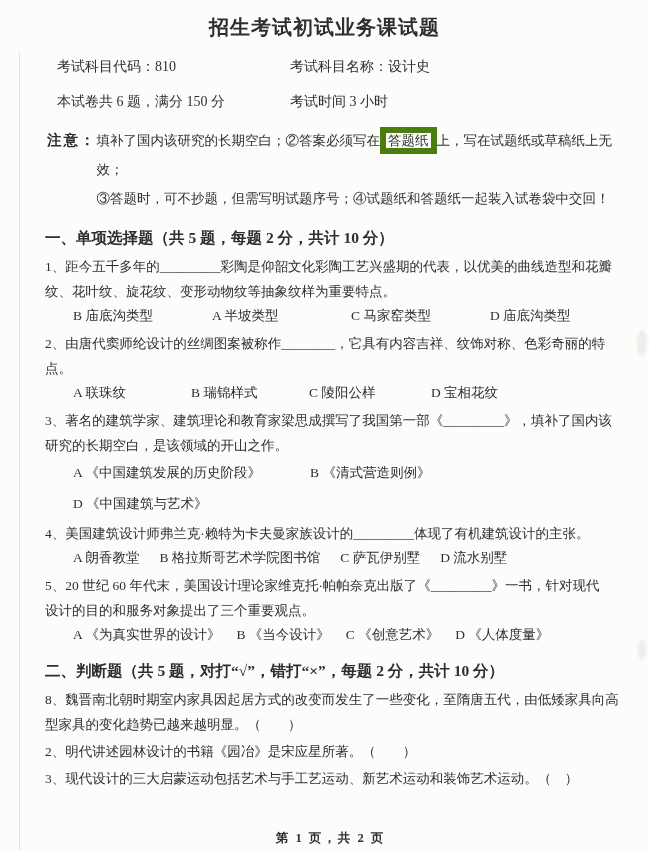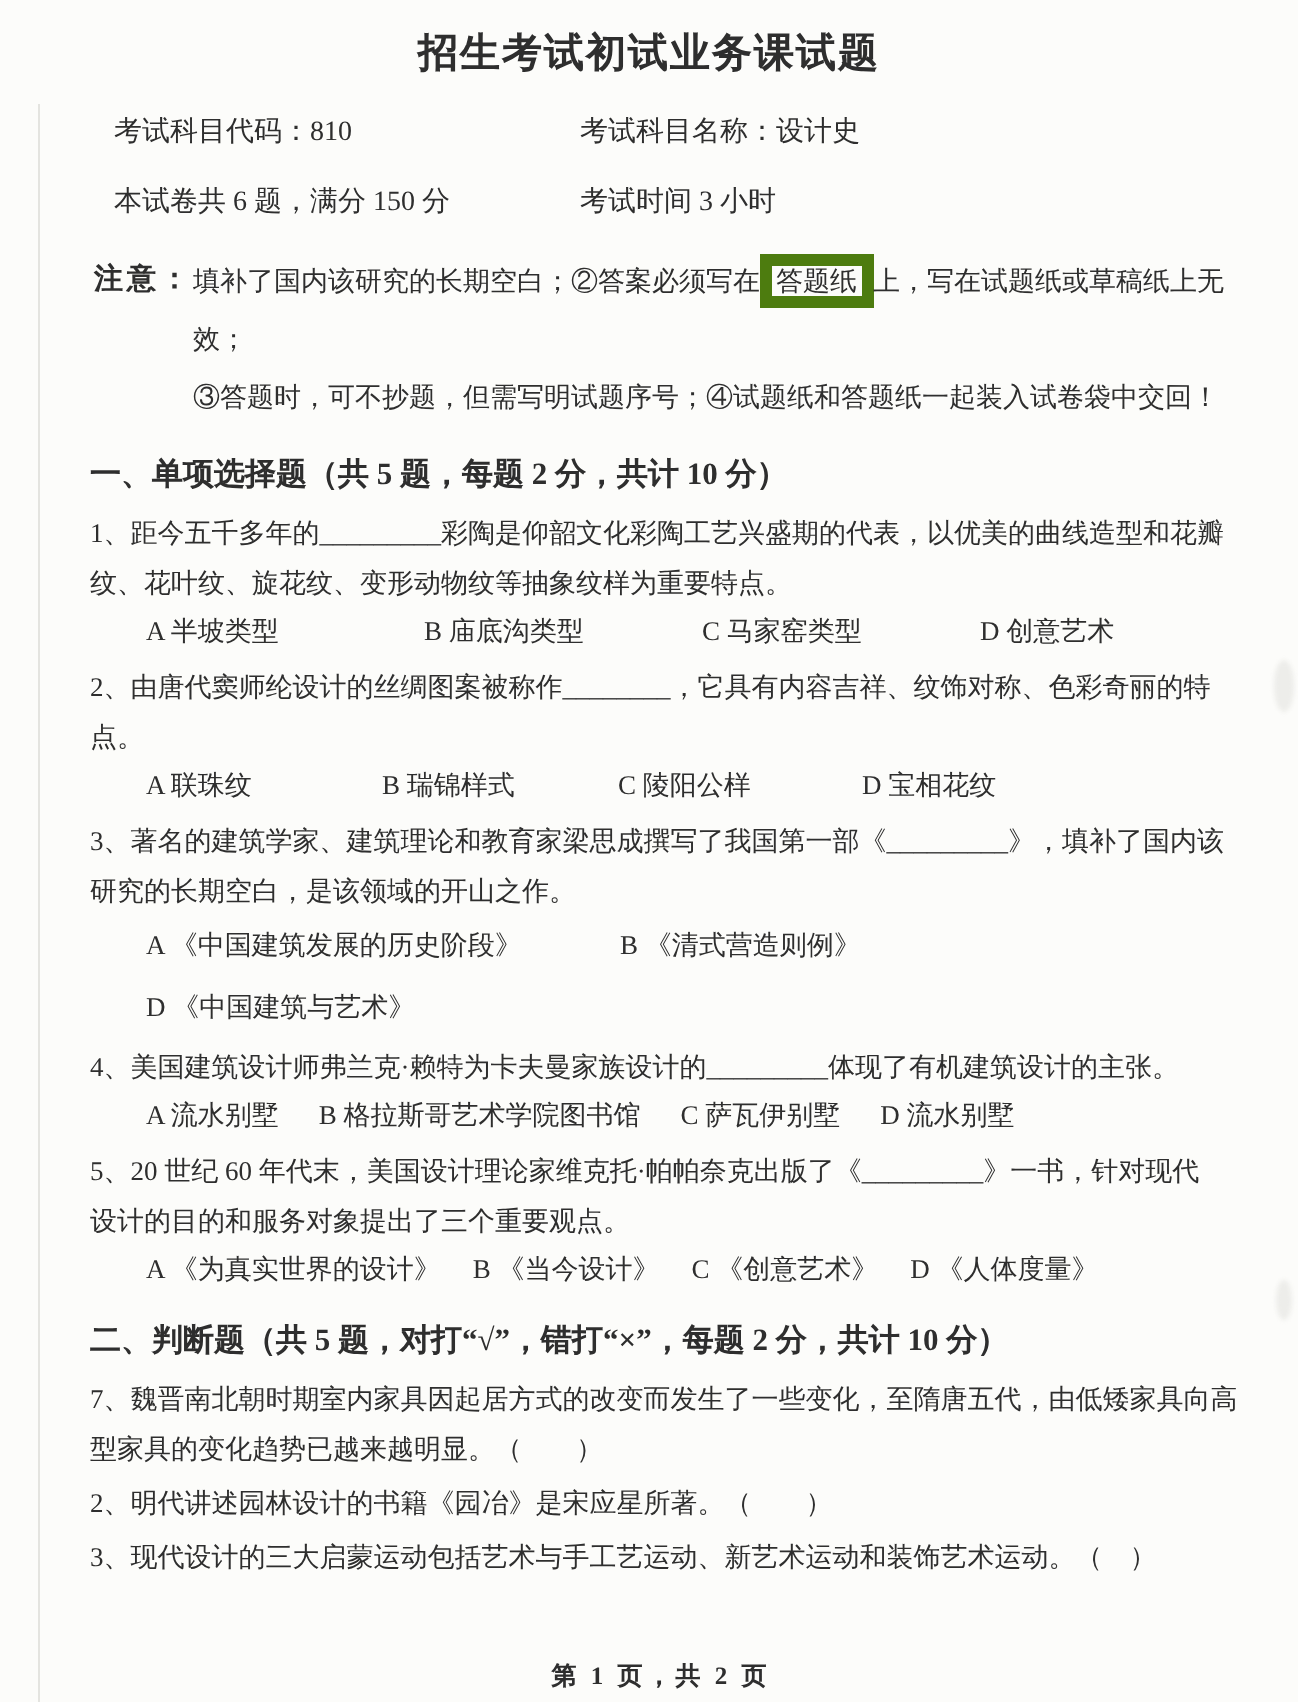--- a/index.html
+++ b/index.html
@@ -73,57 +73,57 @@
 
   <div class="notice">
     <span class="notice-label">注意：</span>
     <span class="notice-body"><span>填补了国内该研究的长期空白；②答案必须写在</span><span class="boxed">答题纸</span><span>上，写在试题纸或草稿纸上无效；</span><br><span>③答题时，可不抄题，但需写明试题序号；④试题纸和答题纸一起装入试卷袋中交回！</span></span>
   </div>
 
   <div class="sec-head">一、单项选择题（共 5 题，每题 2 分，共计 10 分）</div>
 
   <p class="stem">1、距今五千多年的_________彩陶是仰韶文化彩陶工艺兴盛期的代表，以优美的曲线造型和花瓣纹、花叶纹、旋花纹、变形动物纹等抽象纹样为重要特点。</p>
   <div class="opts gap-q1">
+    <span>B 庙底沟类型</span>
     <span>A 半坡类型</span>
-    <span>B 庙底沟类型</span>
     <span>C 马家窑类型</span>
-    <span>D 创意艺术</span>
+    <span>D 庙底沟类型</span>
   </div>
 
   <p class="stem">2、由唐代窦师纶设计的丝绸图案被称作________，它具有内容吉祥、纹饰对称、色彩奇丽的特点。</p>
   <div class="opts gap-q2">
     <span>A 联珠纹</span>
     <span>B 瑞锦样式</span>
     <span>C 陵阳公样</span>
     <span>D 宝相花纹</span>
   </div>
 
   <p class="stem">3、著名的建筑学家、建筑理论和教育家梁思成撰写了我国第一部《_________》，填补了国内该研究的长期空白，是该领域的开山之作。</p>
   <div class="opts-grid">
     <span>A 《中国建筑发展的历史阶段》</span>
     <span>B 《清式营造则例》</span>
     <span>D 《中国建筑与艺术》</span>
   </div>
 
   <p class="stem">4、美国建筑设计师弗兰克·赖特为卡夫曼家族设计的_________体现了有机建筑设计的主张。</p>
   <div class="opts gap-q4">
-    <span>A 流水别墅</span>
+    <span>A 朗香教堂</span>
     <span>B 格拉斯哥艺术学院图书馆</span>
     <span>C 萨瓦伊别墅</span>
     <span>D 流水别墅</span>
   </div>
 
   <p class="stem">5、20 世纪 60 年代末，美国设计理论家维克托·帕帕奈克出版了《_________》一书，针对现代设计的目的和服务对象提出了三个重要观点。</p>
   <div class="opts gap-q5">
     <span>A 《为真实世界的设计》</span>
     <span>B 《当今设计》</span>
     <span>C 《创意艺术》</span>
     <span>D 《人体度量》</span>
   </div>
 
   <div class="sec-head">二、判断题（共 5 题，对打“√”，错打“×”，每题 2 分，共计 10 分）</div>
 
-  <p class="judge-q first">7、魏晋南北朝时期室内家具因起居方式的改变而发生了一些变化，至隋唐五代，由低矮家具向高型家具的变化趋势已越来越明显。（　　）</p>
+  <p class="judge-q first">8、魏晋南北朝时期室内家具因起居方式的改变而发生了一些变化，至隋唐五代，由低矮家具向高型家具的变化趋势已越来越明显。（　　）</p>
   <p class="judge-q">2、明代讲述园林设计的书籍《园冶》是宋应星所著。（　　）</p>
   <p class="judge-q">3、现代设计的三大启蒙运动包括艺术与手工艺运动、新艺术运动和装饰艺术运动。（　）</p>
 
   <div class="footer">第 1 页，共 2 页</div>
 </div>
 
 </body></html>

